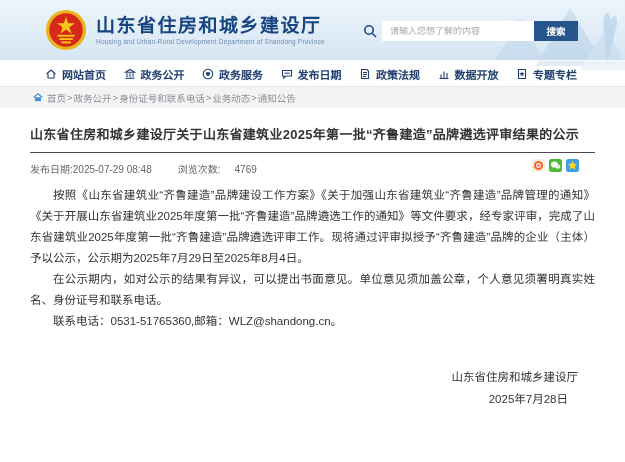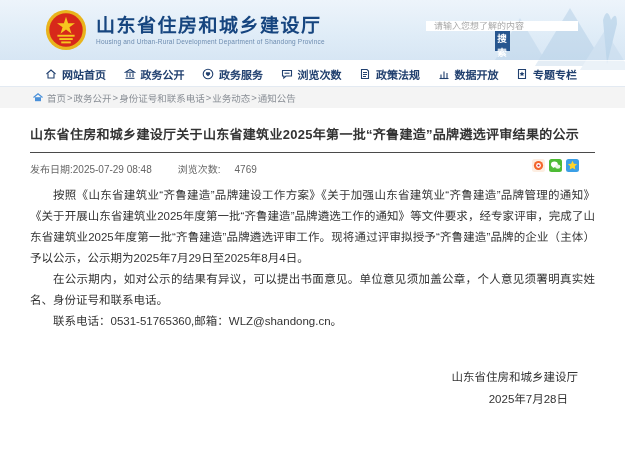--- a/index.html
+++ b/index.html
@@ -9,26 +9,26 @@
   
   .banner { position:relative; height:60px;
     background:linear-gradient(180deg,#edf4fb 0%,#dfecf7 60%,#d7e6f4 100%); }
   .banner-decor { position:absolute; right:0; top:0; height:86px; width:150px; opacity:.45; pointer-events:none; }
   .logo-row { display:flex; align-items:center; padding:9px 0 0 45px; }
   .emblem { width:42px; height:42px; flex:0 0 auto; }
   .logo-text { margin-left:9px; }
   .site-title { font-size:19px; font-weight:bold; color:#16457f; letter-spacing:1.5px; line-height:22px; }
   .site-subtitle { font-size:6.5px; color:#6d8cb0; margin-top:1px; letter-spacing:.2px; }
 
-  .search { position:absolute; right:47px; top:21px; display:flex; align-items:center; height:20px;flex-direction:column; }
+  .search { position:absolute; right:47px; top:21px; display:flex; align-items:center; height:20px; }
   .magnifier { width:14px; height:14px; margin-right:5px; }
   .search-input { width:152px; height:20px; border:none; outline:none; background:#fff;
     font-size:9px; padding:0 8px; color:#333; font-family:"Liberation Sans",sans-serif; }
   .search-input::placeholder { color:#a9a9a9; }
-  .search-btn { width:15px; height:20px; border:none; background:#27568f; color:#fff;
+  .search-btn { width:44px; height:20px; border:none; background:#27568f; color:#fff;
     font-size:9.5px; font-weight:bold; cursor:pointer; font-family:"Liberation Sans",sans-serif; }
 
   
   .nav { height:26px; display:flex; align-items:center; justify-content:space-between;
     padding:0 48px 0 45px; background:rgba(255,255,255,.28);
     border-top:1px solid rgba(255,255,255,.6); position:relative; }
   .nav-item { display:flex; align-items:center; gap:5px; cursor:pointer; }
   .nav-item svg { width:12px; height:12px; }
   .nav-label { font-size:11px; font-weight:bold; color:#21406f; white-space:nowrap; }
 
@@ -117,21 +117,21 @@
       <circle cx="6" cy="6" r="4.8"></circle>
       <path d="M6 8.3 C4.2 6.8 3.4 5.8 4 4.7 c.5-.9 1.6-.7 2-.1 .4-.6 1.5-.8 2 .1 .6 1.1-.2 2.1-2 3.6 z" fill="#21406f" stroke="none"></path>
     </svg>
     <span class="nav-label">政务服务</span>
   </div>
   <div class="nav-item">
     <svg viewBox="0 0 12 12" fill="none" stroke="#21406f" stroke-width="1.1">
       <path d="M1.5 2.5 h9 v5.5 h-5.5 l-2.2 2 v-2 h-1.3 z"></path>
         <path d="M3.5 5.2 h5"></path>
     </svg>
-    <span class="nav-label">浏览次数</span>
+    <span class="nav-label">发布日期</span>
   </div>
   <div class="nav-item">
     <svg viewBox="0 0 12 12" fill="none" stroke="#21406f" stroke-width="1.1">
       <path d="M2.5 1.5 h5.5 l1.5 1.5 v7.5 h-7 z"></path>
         <path d="M4 4.5 h4 M4 6.5 h4 M4 8.5 h3"></path>
     </svg>
     <span class="nav-label">政策法规</span>
   </div>
   <div class="nav-item">
     <svg viewBox="0 0 12 12" fill="none" stroke="#21406f" stroke-width="1.1">

